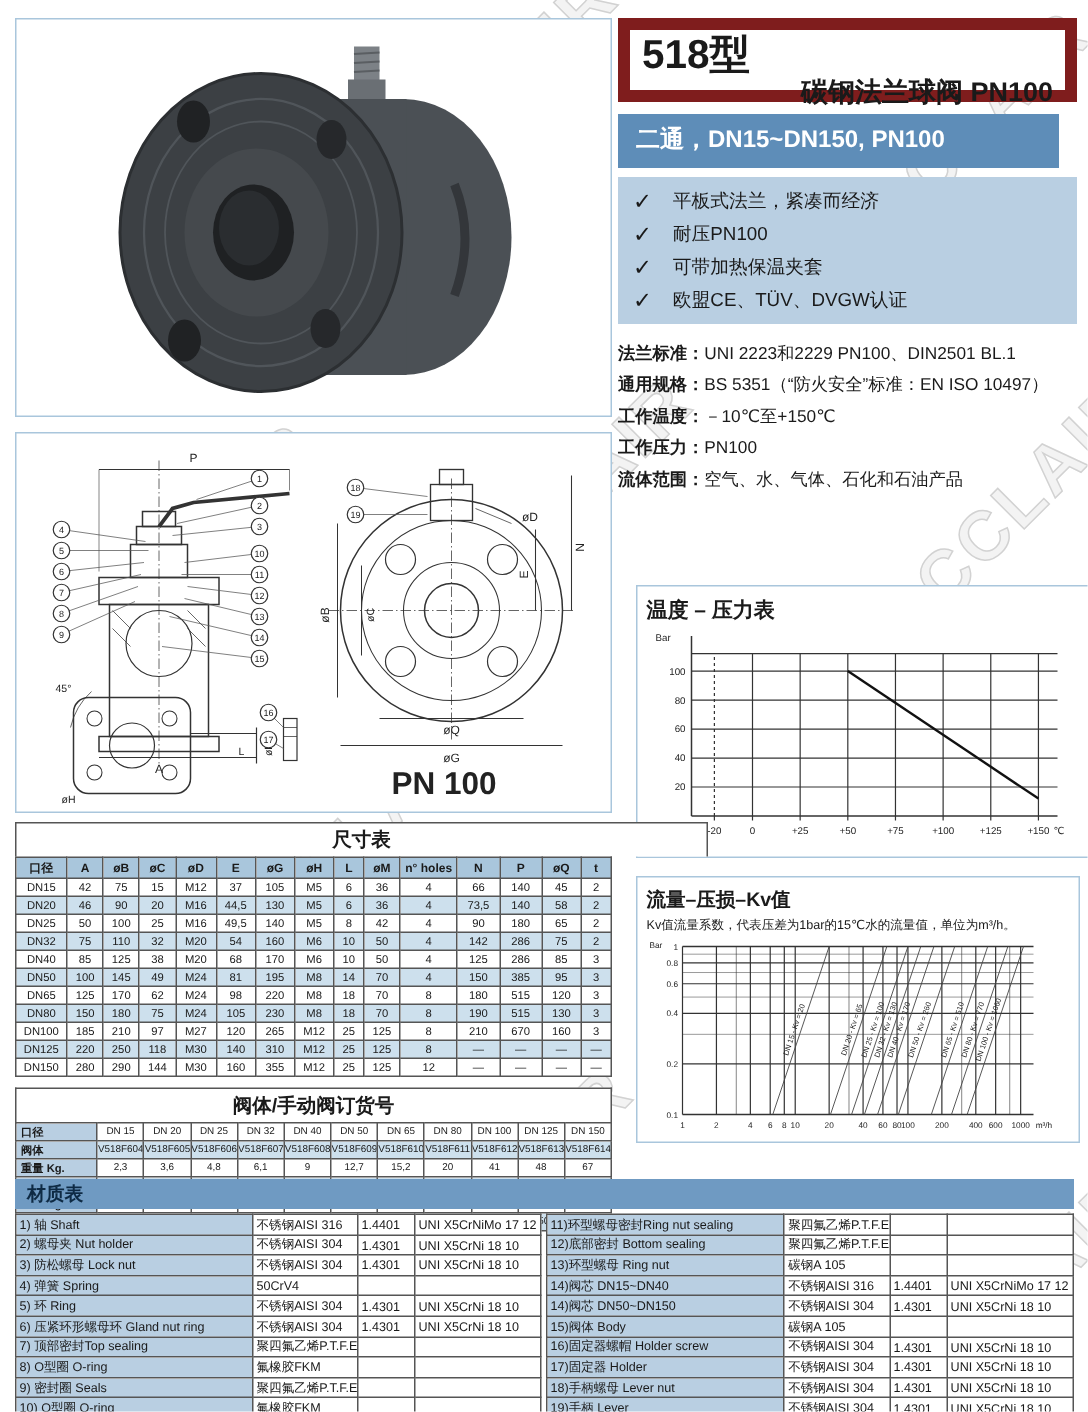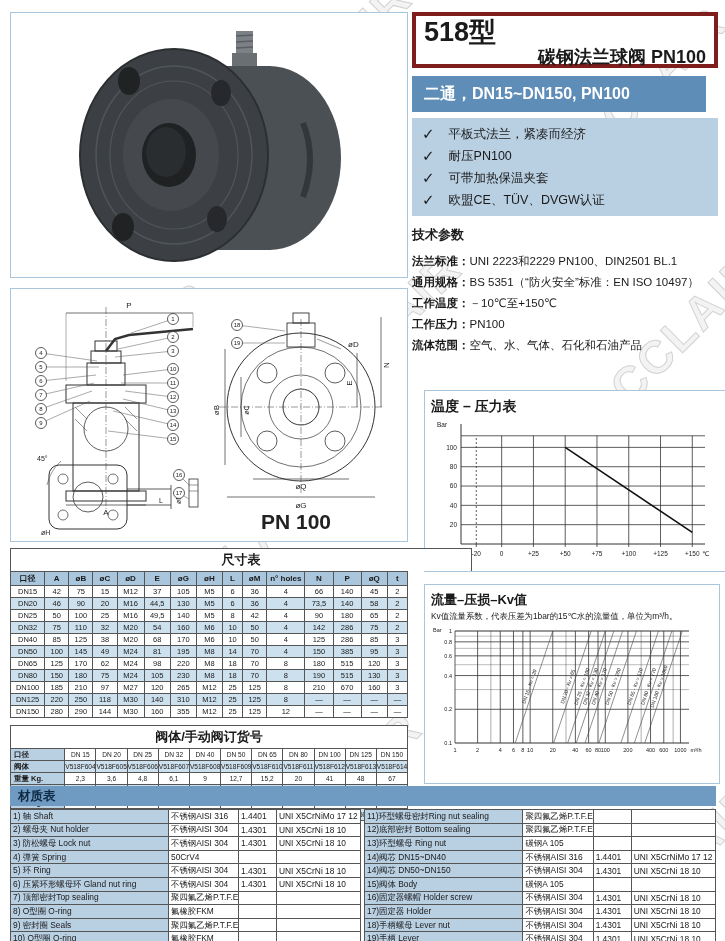--- a/index.html
+++ b/index.html
@@ -3,35 +3,35 @@
 <meta charset="utf-8">
 <style>
   html,body{margin:0;padding:0}
   body{width:725px;height:941px;position:relative;background:#fff;
        font-family:"Liberation Sans","DejaVu Sans",sans-serif;color:#1a1a1a;overflow:hidden}
   .wm{position:absolute;font-size:46px;font-weight:bold;color:rgba(190,190,190,.18);
       -webkit-text-stroke:1px #d2d2d2;transform:rotate(-45deg);letter-spacing:3px;z-index:0;pointer-events:none}
   .box{position:absolute;border:1px solid #a9c6dc;background:#fff;box-sizing:border-box;z-index:1}
   #photo-box{left:10px;top:12px;width:398px;height:266px}
   #draw-box{left:10px;top:288px;width:398px;height:254px}
-  #title-box{left:412px;top:12px;width:306px;height:56px;border:4px solid #7f1d1d;padding:1px 8px}
+  #title-box{left:412px;top:12px;width:306px;height:56px;border:8px solid #7f1d1d;padding:1px 8px}
   .model{font-size:27px;font-weight:bold;line-height:30px}
   .product{font-size:18px;font-weight:bold;text-align:right;margin-top:-2px}
   #banner{position:absolute;left:412px;top:76px;width:294px;height:36px;background:#5e8db8;color:#fff;
           font-weight:bold;font-size:16px;line-height:36px;padding-left:12px;box-sizing:border-box;z-index:1}
   #features{position:absolute;left:412px;top:118px;width:306px;height:98px;background:#b9cfe2;
             padding:5px 10px;box-sizing:border-box;z-index:1}
   .feat-row{display:flex;align-items:center;height:22px;font-size:12.5px}
   .check{font-weight:bold;font-size:15px;margin-right:14px}
   #specs{position:absolute;left:412px;top:226px;width:310px;z-index:1}
   .spec-title{font-weight:bold;font-size:13px;margin-bottom:7px}
   .spec-row{font-size:11.5px;line-height:21px;display:flex}
   .spec-label{font-weight:bold;white-space:nowrap}
   #temp-box{left:424px;top:390px;width:304px;height:182px;padding:7px 2px 0 6px}
-  #kv-box{left:424px;top:584px;width:296px;height:200px;padding:6px 2px 0 6px}
+  #kv-box{left:424px;top:584px;width:296px;height:178px;padding:6px 2px 0 6px}
   .chart-title{font-weight:bold;font-size:14px}
   .kv-sub{font-size:8.4px;margin:2px 0 1px 0}
   #dim-box{position:absolute;left:10px;top:548px;width:462px;z-index:1}
   #order-box{position:absolute;left:10px;top:725px;width:398px;z-index:1}
   .tbl-title{font-size:13px;font-weight:bold;text-align:center;border:1px solid #555;border-bottom:none;
              padding:2px 0;background:#fff}
   table.data{border-collapse:collapse;width:398px;table-layout:fixed;background:#fff}
   table.data td,table.data th{border:1px solid #555;font-size:7.5px;text-align:center;padding:0;height:11px;
                               overflow:hidden;white-space:nowrap}
   table.data th{background:#a9c6dc;font-size:8px;height:13px}
@@ -249,21 +249,20 @@
       <span class="check">✓</span>
       <span>可带加热保温夹套</span>
     </div>
     <div class="feat-row">
       <span class="check">✓</span>
       <span>欧盟CE、TÜV、DVGW认证</span>
     </div>
   </div>
 
 <div id="specs">
-  <div class="spec-title">技术参数</div>
   <div id="spec-rows">
       <div class="spec-row">
         <span class="spec-label">法兰标准：</span>
         <span>UNI 2223和2229 PN100、DIN2501 BL.1</span>
       </div>
       <div class="spec-row">
         <span class="spec-label">通用规格：</span>
         <span>BS 5351（“防火安全”标准：EN ISO 10497）</span>
       </div>
       <div class="spec-row">

